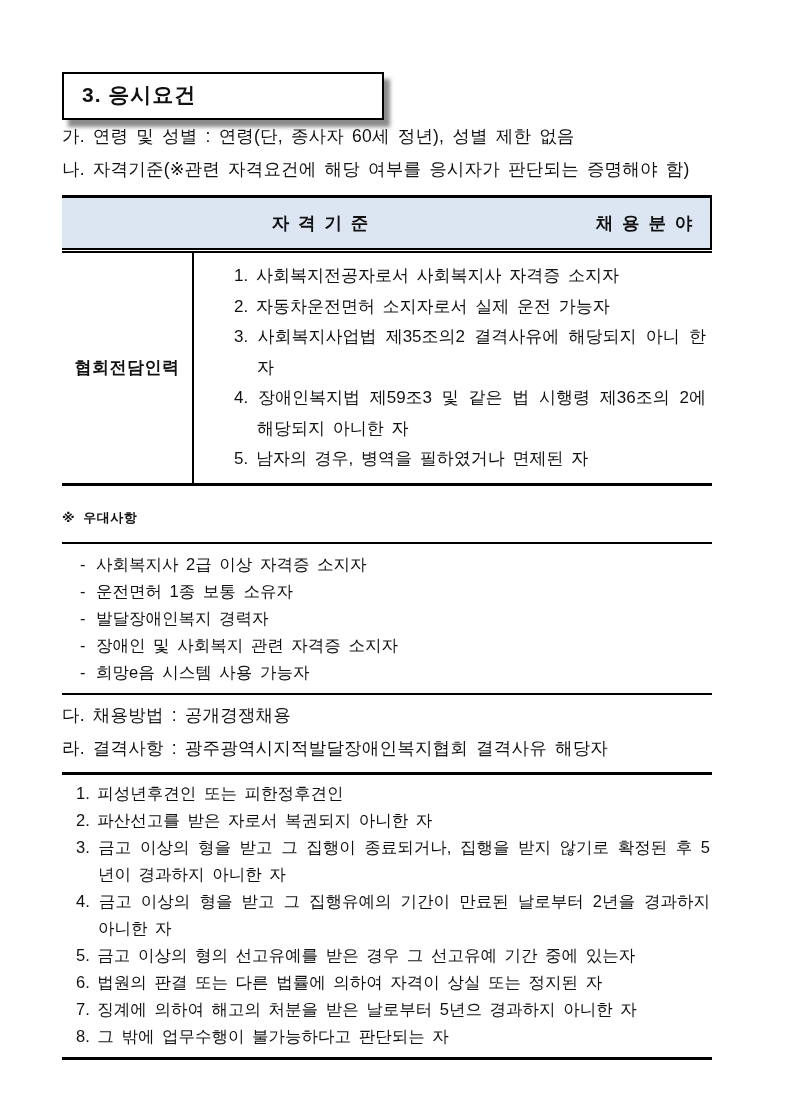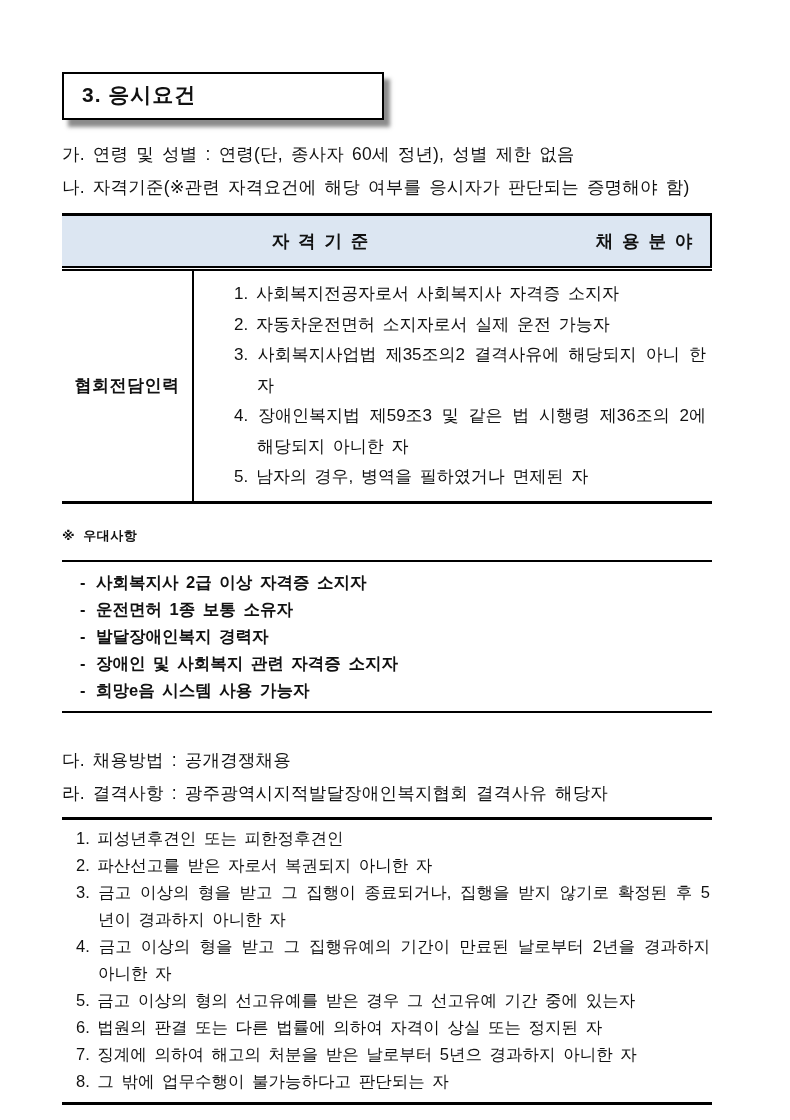--- a/index.html
+++ b/index.html
@@ -18,21 +18,20 @@
   .title-box {
     display: inline-block;
     min-width: 322px;
     border: 2px solid #000;
     background: #fff;
     padding: 7px 16px 9px 18px;
     font-size: 21px;
     font-weight: bold;
     letter-spacing: 1px;
     box-shadow: 6px 7px 4px rgba(110,110,110,0.8);
-    margin-bottom: 18px;
   }
 
   
   .section-line {
     font-size: 17.5px;
     line-height: 33px;
     letter-spacing: 0.2px;
     word-spacing: 3px;
   }
   .section-line .lbl { font-weight: normal; }
@@ -87,25 +86,25 @@
   
   .pref-heading {
     margin-top: 17px;
     font-size: 13px;
     font-weight: bold;
     line-height: 30px;
     letter-spacing: 0.5px;
     word-spacing: 4px;
   }
   .pref-rule { margin-top: 9px; }
-  .pref-list { list-style: none; padding: 7px 0 7px 18px; width: 650px; font-weight: bold; }
+  .pref-list { list-style: none; padding: 7px 0 7px 18px; width: 650px; }
   .pref-list li { font-size: 16.5px; line-height: 27px; word-spacing: 3px; }
   .pref-list .dash { display: inline-block; width: 16px; }
 
-  .sect-da { margin-top: 31px; }
+  .sect-da { margin-top: 4px; }
   .disq-rule { margin-top: 7px; }
 
   
   .disq-list { list-style: none; padding: 5px 0 7px 14px; width: 648px; }
   .disq-list li {
     font-size: 16.5px;
     line-height: 27px;
     word-spacing: 3px;
     padding-left: 22px;
     text-indent: -22px;

